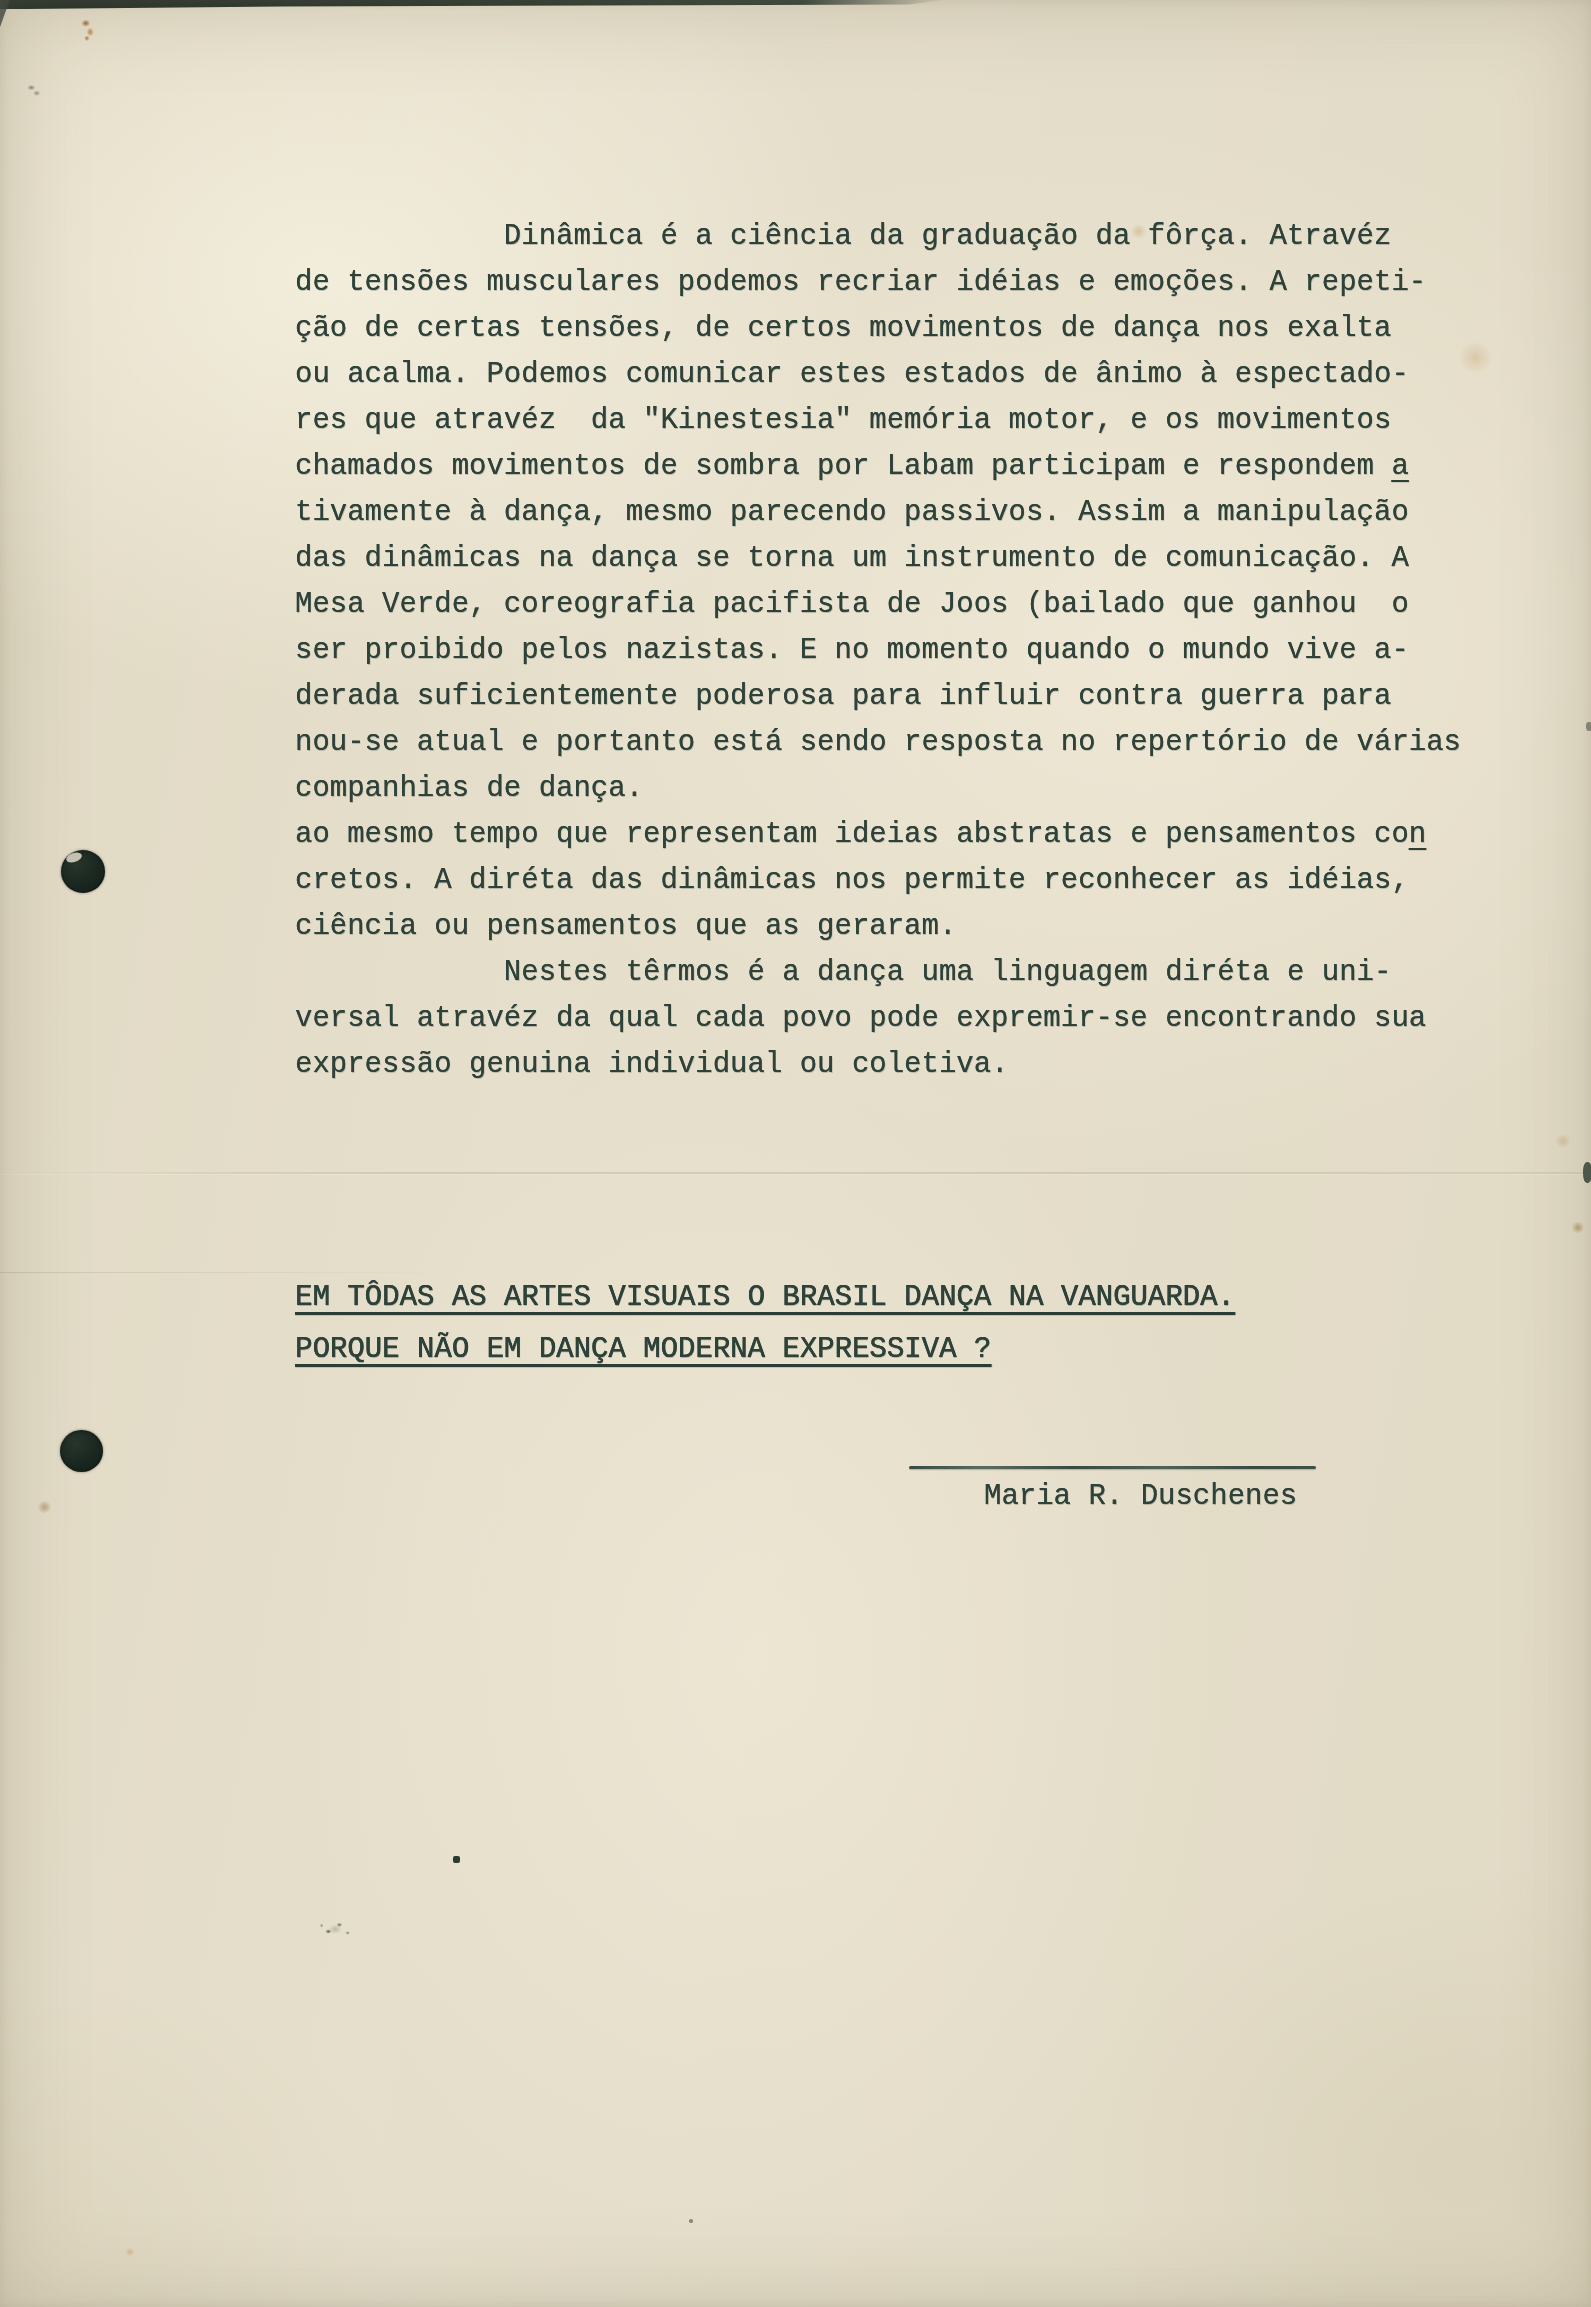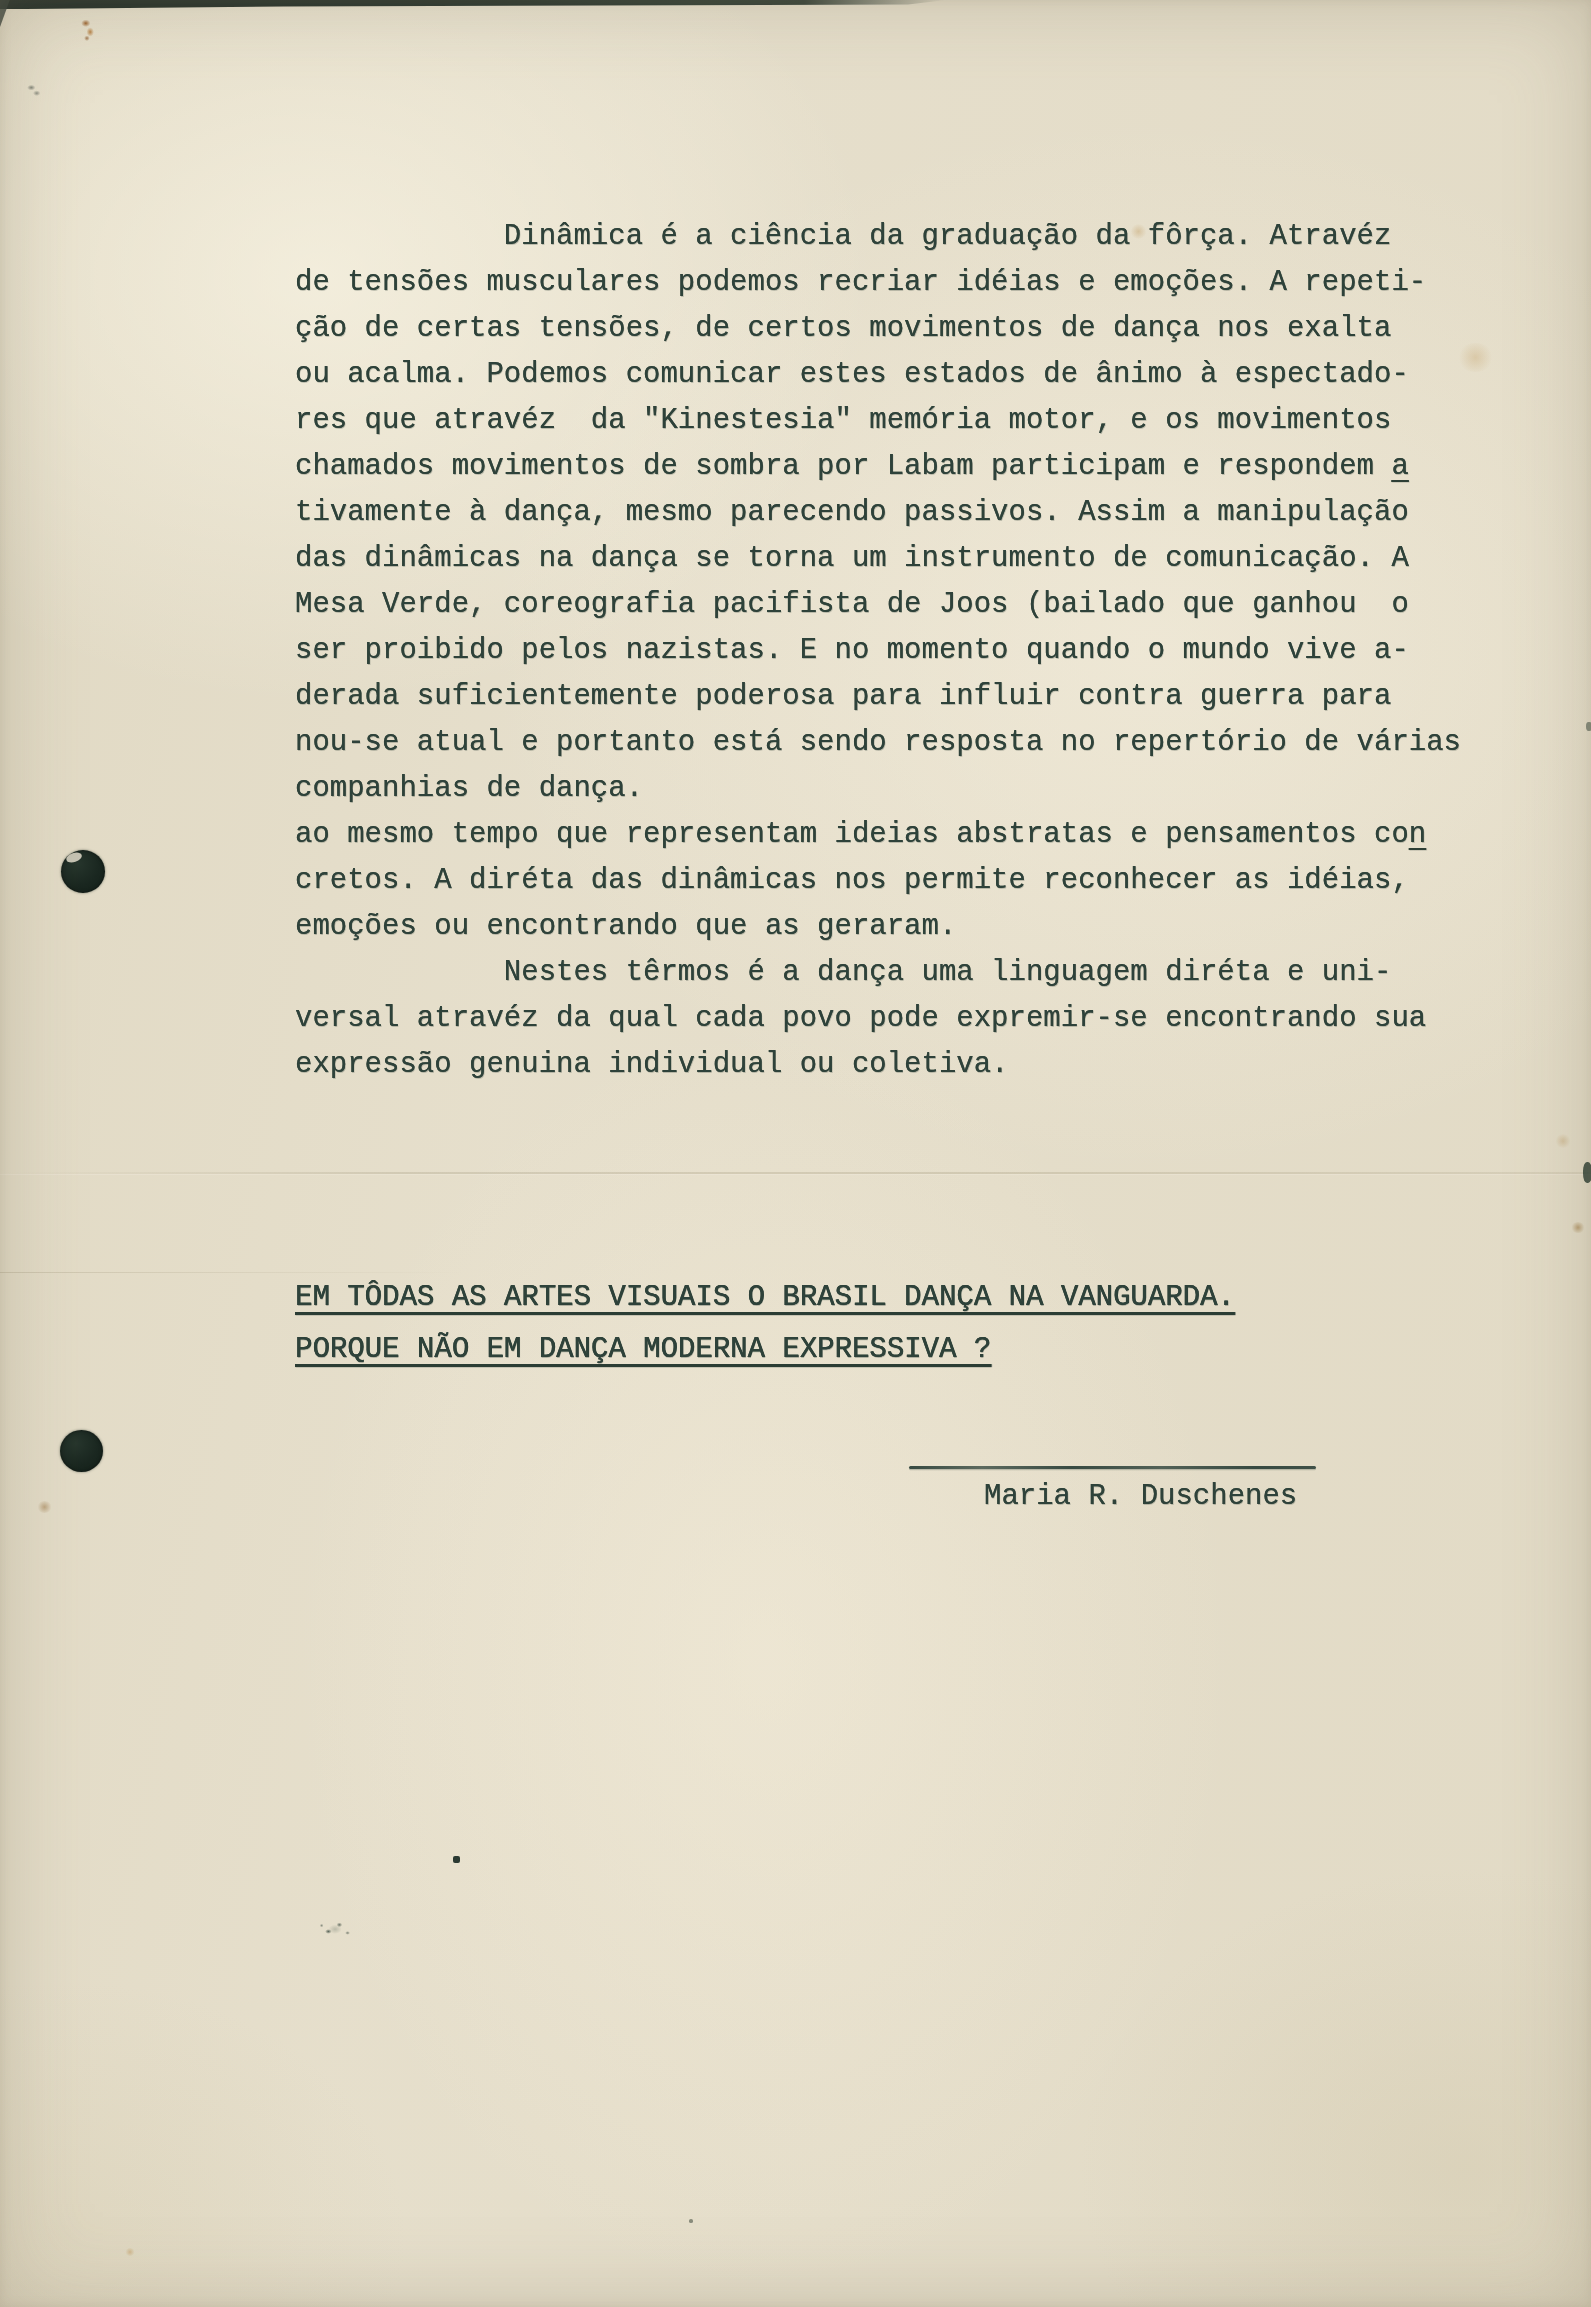--- a/index.html
+++ b/index.html
@@ -223,21 +223,21 @@
     <div class="line"><span>tivamente à dança, mesmo parecendo passivos. Assim a manipulação</span><span class="u"></span></div>
     <div class="line"><span>das dinâmicas na dança se torna um instrumento de comunicação. A</span><span class="u"></span></div>
     <div class="line"><span>Mesa Verde, coreografia pacifista de Joos (bailado que ganhou  o</span><span class="u"></span></div>
     <div class="line"><span>ser proibido pelos nazistas. E no momento quando o mundo vive a-</span><span class="u"></span></div>
     <div class="line"><span>derada suficientemente poderosa para influir contra guerra para</span><span class="u"></span></div>
     <div class="line"><span>nou-se atual e portanto está sendo resposta no repertório de várias</span><span class="u"></span></div>
     <div class="line"><span>companhias de dança.</span><span class="u"></span></div>
 
     <div class="line"><span>ao mesmo tempo que representam ideias abstratas e pensamentos co</span><span class="u">n</span></div>
     <div class="line"><span>cretos. A diréta das dinâmicas nos permite reconhecer as idéias,</span><span class="u"></span></div>
-    <div class="line"><span>emoções ou encontrando que as geraram.</span><span class="u"></span></div>
+    <div class="line"><span>ciência ou pensamentos que as geraram.</span><span class="u"></span></div>
 
     <div class="line indent"><span>Nestes têrmos é a dança uma linguagem diréta e uni-</span><span class="u"></span></div>
     <div class="line"><span>versal atravéz da qual cada povo pode expremir-se encontrando sua</span><span class="u"></span></div>
     <div class="line"><span>expressão genuina individual ou coletiva.</span><span class="u"></span></div>
   </div>
 
   <div class="headline typed" style="top:1275px;"><span class="u">EM TÔDAS AS ARTES VISUAIS O BRASIL DANÇA NA VANGUARDA.</span></div>
   <div class="headline typed" style="top:1327px;"><span class="u">PORQUE NÃO EM DANÇA MODERNA EXPRESSIVA ?</span></div>
 
   <div class="sig-rule"></div>

